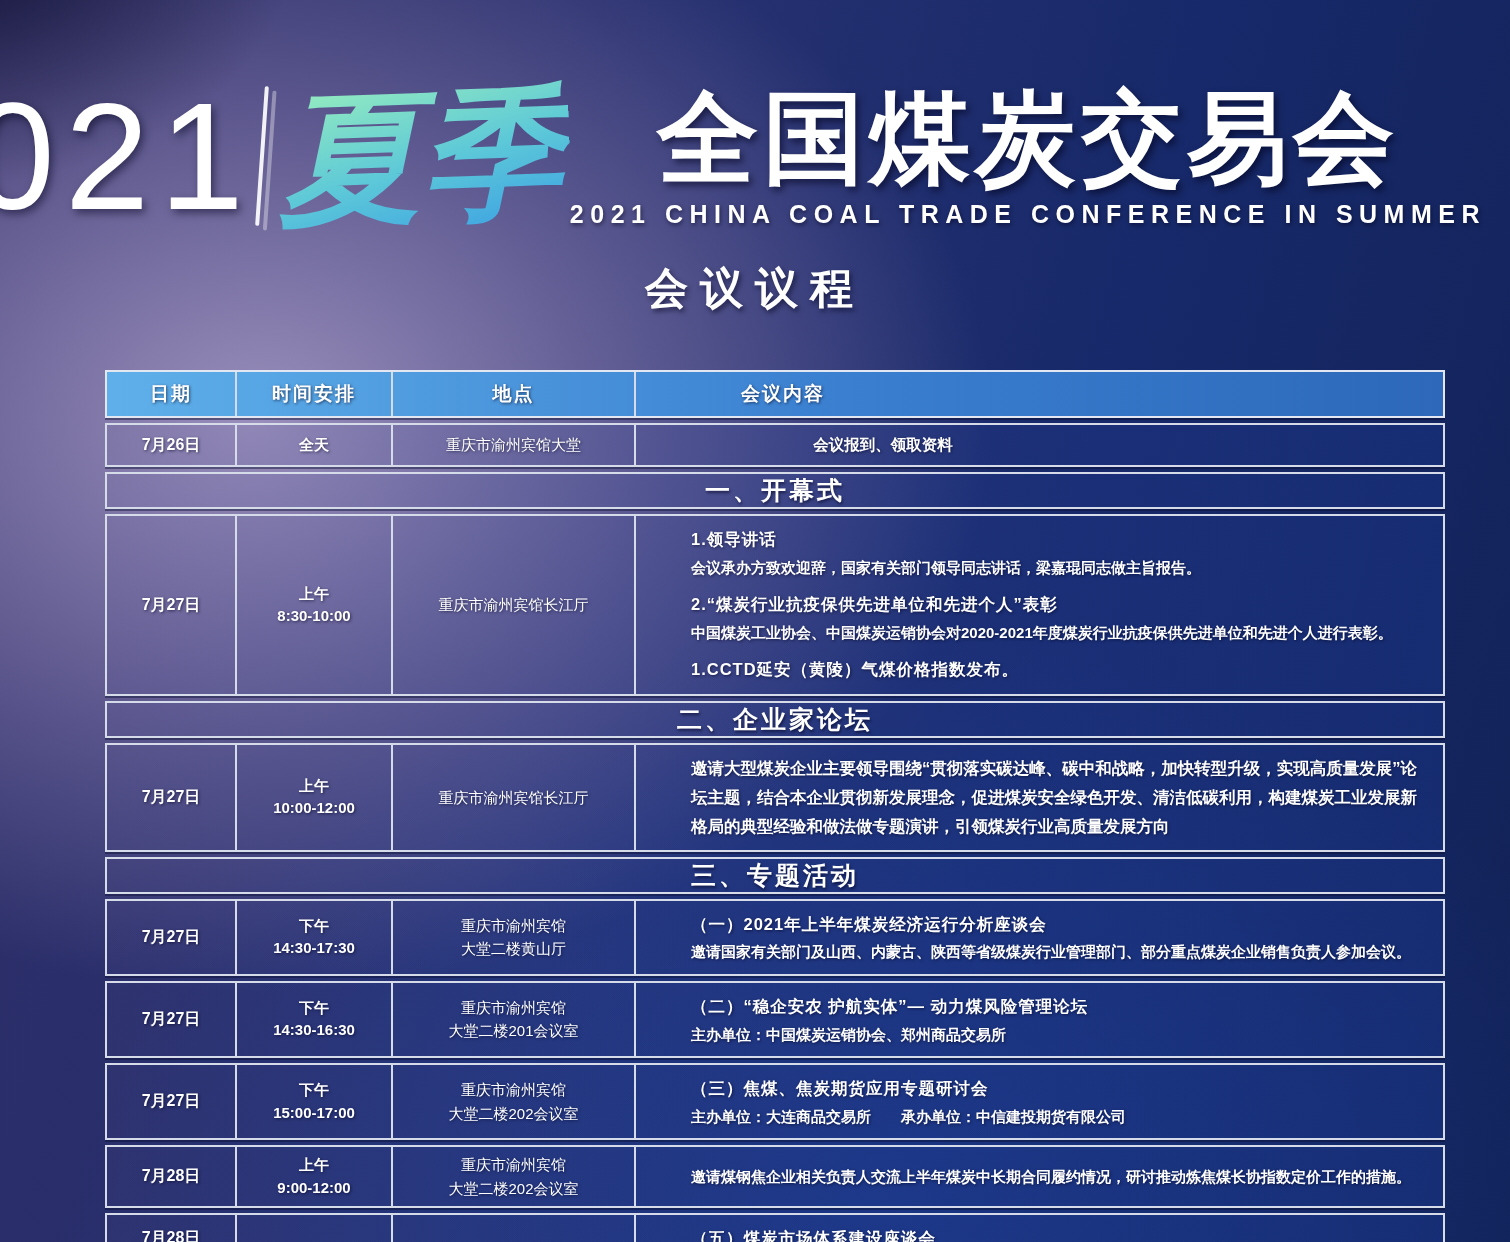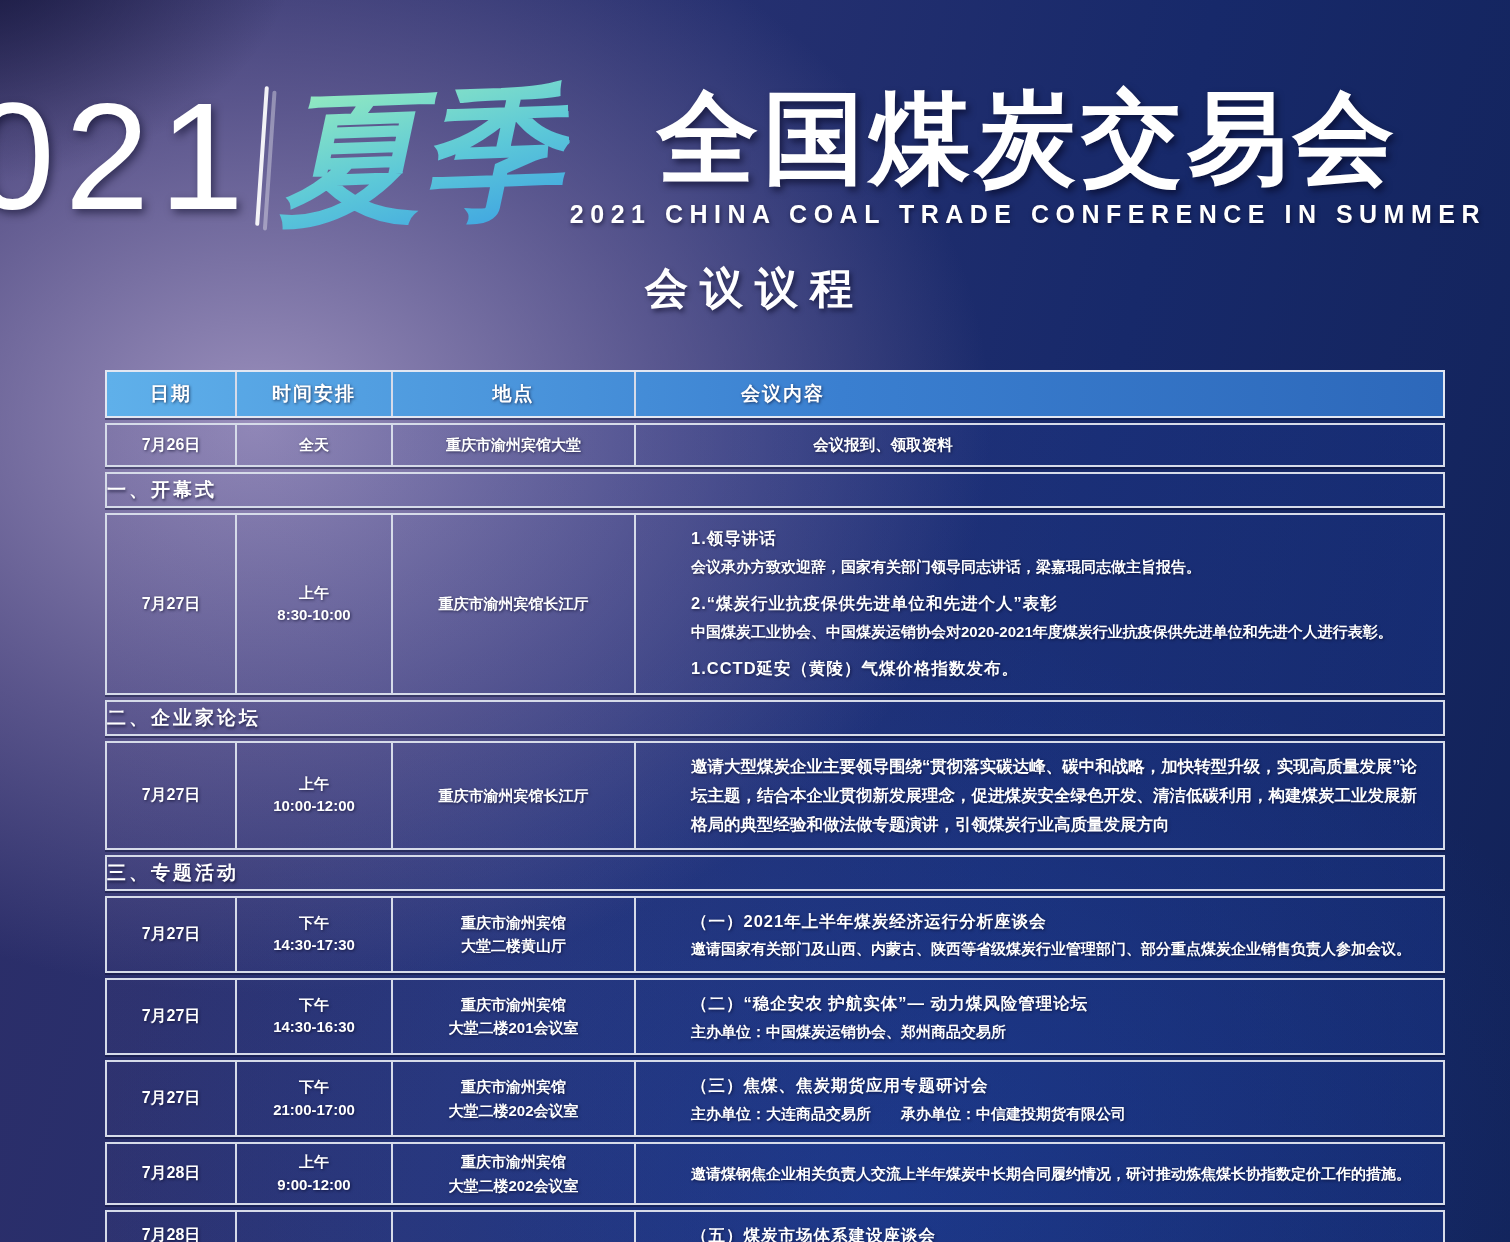--- a/index.html
+++ b/index.html
@@ -51,36 +51,36 @@
   .row {
     display:flex; align-items:stretch;
     border:2px solid #d6dbe9; margin-bottom:5px;
     background:linear-gradient(100deg, rgba(95,88,150,0.10), rgba(28,62,160,0.30));
     box-shadow:0 2px 0 rgba(10,15,50,0.45);
   }
   .cell { display:flex; flex-direction:column; justify-content:center; padding:6px 8px; text-shadow:1px 1px 3px rgba(0,0,30,0.6); }
   .cell + .cell { border-left:2px solid #d6dbe9; }
   .c-date   { width:112px; align-items:center; font-size:16px; font-weight:700; flex:0 0 auto; }
   .c-time   { width:138px; align-items:center; font-size:15px; font-weight:700; line-height:1.5; text-align:center; flex:0 0 auto; }
-  .c-loc    { width:225px; align-items:center; font-size:15px; font-weight:700; line-height:1.55; text-align:center; flex:0 0 auto; }
+  .c-loc    { width:225px; align-items:center; font-size:15px; font-weight:400; line-height:1.55; text-align:center; flex:0 0 auto; }
   .c-content{ flex:1 1 auto; align-items:flex-start; padding:9px 14px 9px 55px; }
   .line-title  { font-size:16.5px; font-weight:600; letter-spacing:1px; line-height:1.8; }
   .line-text   { font-size:15px;   font-weight:700; line-height:1.7; max-width:795px; }
   .line-para   { font-size:16.5px; font-weight:700; line-height:1.75; max-width:760px; }
   .line-center { width:52%; text-align:center; font-size:15.5px; font-weight:700; }
   .gap { margin-top:10px; }
   .head-row {
     min-height:42px;
     background:linear-gradient(90deg,#5fb0ea 0%,#3a7fd0 55%,#2d68ba 100%);
     border-color:#e2e7f2;
   }
   .hcell { justify-content:center; align-items:center; font-size:19px; font-weight:800; letter-spacing:2px; }
   .head-content { align-items:flex-start; padding-left:105px; }
-  .section-row { min-height:32px; align-items:center;
-    font-size:19px; font-weight:800; letter-spacing:3px; text-shadow:1px 2px 3px rgba(0,0,30,0.6); }
+  .section-row { min-height:32px; justify-content:center; align-items:center;
+    font-size:25px; font-weight:800; letter-spacing:3px; text-shadow:1px 2px 3px rgba(0,0,30,0.6); }
   .session-row { min-height:40px; }
 </style>
 </head>
 <body>
 
 <div class="board">
   <header class="masthead">
     <div class="title-row">
       <span class="year">2021</span>
       <span class="divider-bar"></span>
@@ -179,21 +179,21 @@
           </div>
           <div class="cell c-content">
             <div class="line-title">（二）“稳企安农 护航实体”— 动力煤风险管理论坛</div>
             <div class="line-text">主办单位：中国煤炭运销协会、郑州商品交易所</div>
           </div>
         </div>
         <div class="row session-row">
           <div class="cell c-date">7月27日</div>
           <div class="cell c-time">
             <div>下午</div>
-            <div>21:00-17:00</div>
+            <div>15:00-17:00</div>
           </div>
           <div class="cell c-loc">
             <div>重庆市渝州宾馆</div>
             <div>大堂二楼202会议室</div>
           </div>
           <div class="cell c-content">
             <div class="line-title">（三）焦煤、焦炭期货应用专题研讨会</div>
             <div class="line-text">主办单位：大连商品交易所　　承办单位：中信建投期货有限公司</div>
           </div>
         </div>

